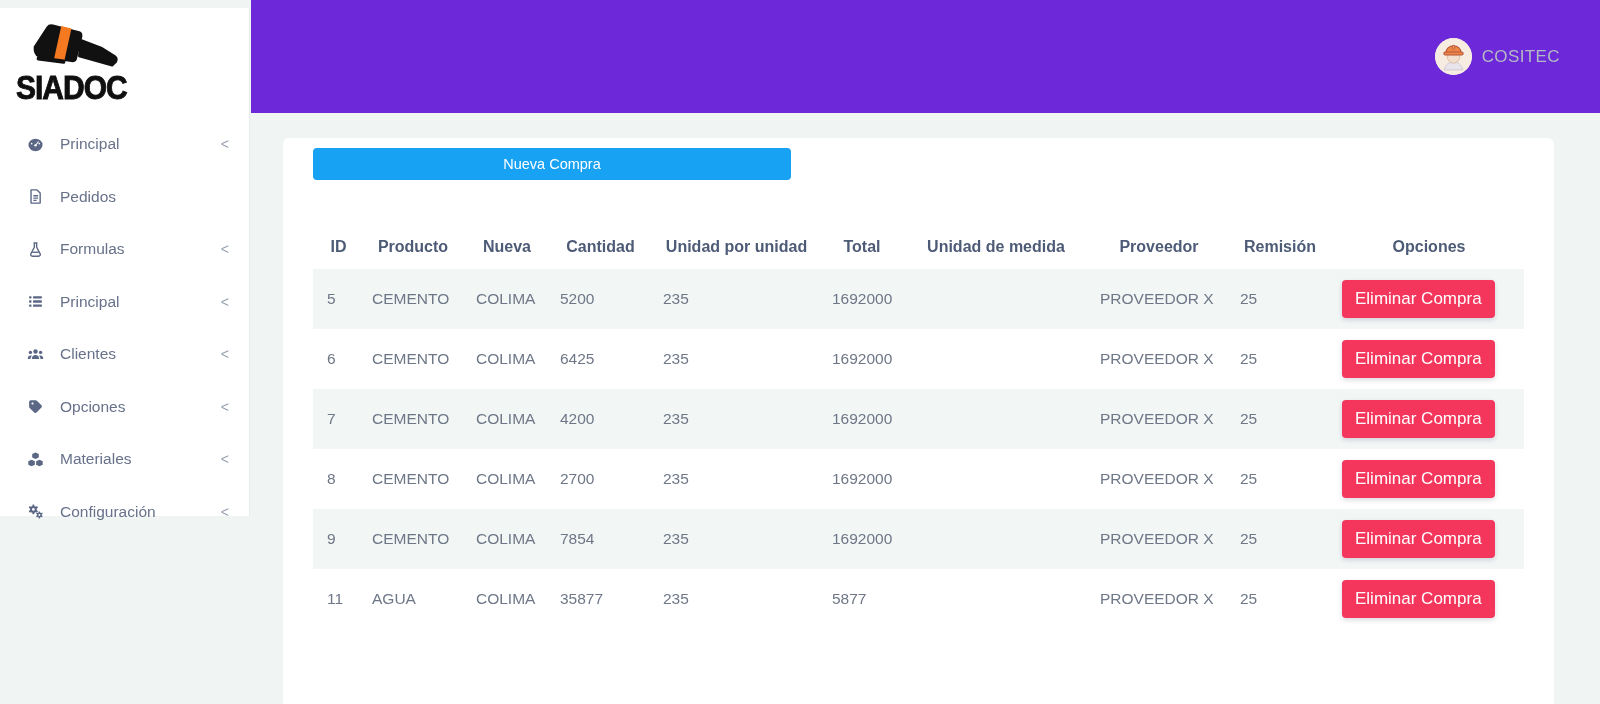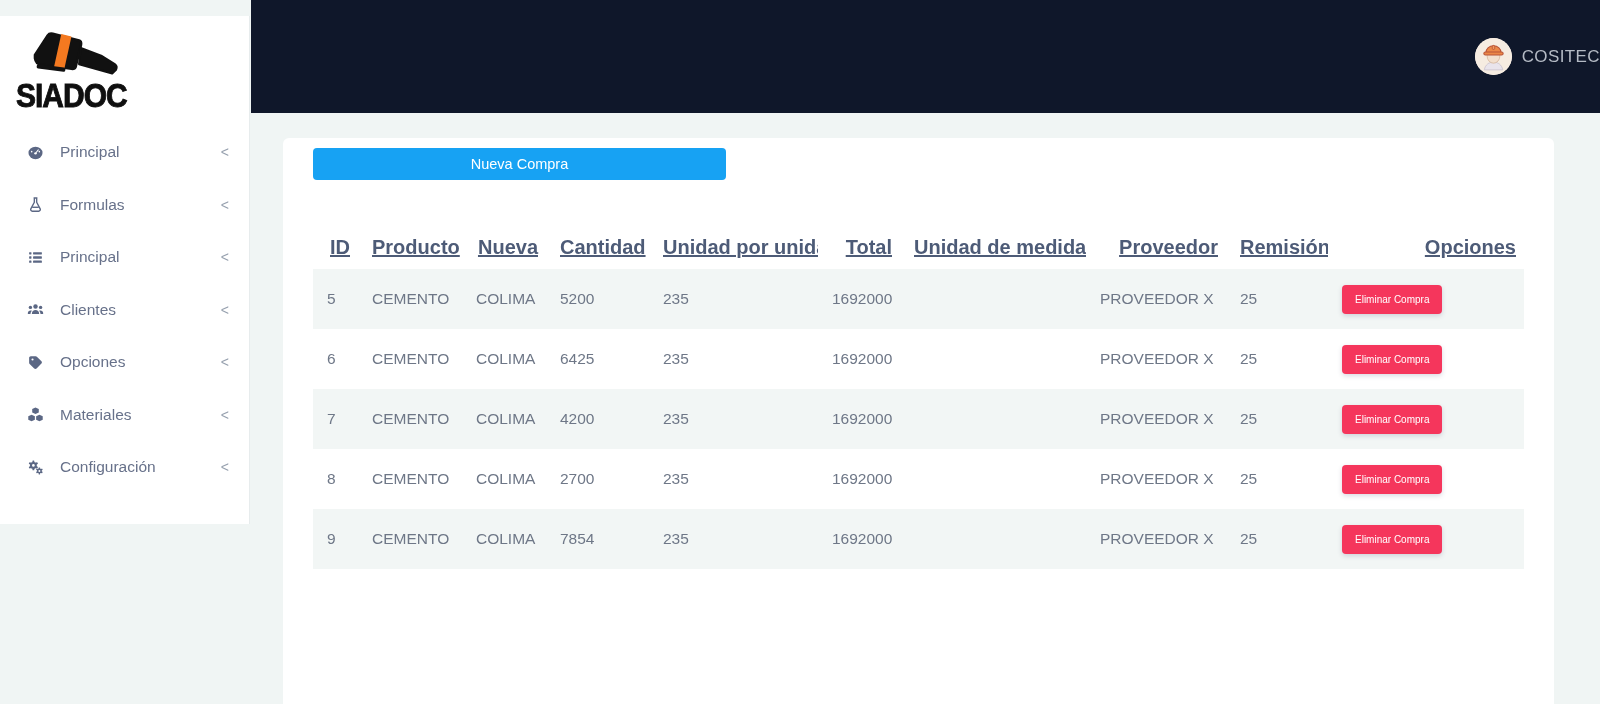--- a/index.html
+++ b/index.html
@@ -5,21 +5,21 @@
   * { box-sizing: border-box; }
   html,body { margin:0; padding:0; }
   body {
     width:1600px; height:704px; overflow:hidden;
     background:#f0f5f4;
     font-family:"Liberation Sans", sans-serif;
   }
 
   
   .sidebar {
-    position:fixed; left:0; top:16px; width:250px; height:508px;
+    position:fixed; left:0; top:8px; width:250px; height:508px;
     background:#ffffff; border-right:1px solid #e7eced; z-index:5;
   }
   .logo { padding:10px 0 0 14px; }
   .logo svg { display:block; width:120px; height:56px; }
   .logo-text {
     font-size:30px; font-weight:bold; color:#0f0f0f;
     letter-spacing:-1px; margin:-4px 0 0 2px;
     transform:scaleY(1.08); transform-origin:top left;
     -webkit-text-stroke:0.8px #0f0f0f;
   }
@@ -28,58 +28,59 @@
     display:flex; align-items:center; height:52.5px;
     padding:0 20px 0 21px; color:#67718a; font-size:15.5px;
     cursor:pointer; user-select:none;
   }
   .nav-icon { width:21px; margin-right:12px; color:#5b6784; display:flex; align-items:center; }
   .nav-icon svg { width:17px; height:17px; }
   .nav-chevron { margin-left:auto; color:#96a0ae; font-size:14px; }
 
   
   .topbar {
-    margin-left:251px; height:113px; background:#0f172a;
+    margin-left:251px; height:113px; background:#6d28d9;
     display:flex; align-items:center; justify-content:flex-end;
+    padding-right:40px;
   }
   .avatar {
     width:37px; height:37px; border-radius:50%; overflow:hidden;
     background:#f7ede3; margin-right:10px; flex:0 0 auto;
   }
   .avatar svg { width:37px; height:37px; display:block; }
   .username { color:#b4bac4; font-size:17px; letter-spacing:0.4px; }
 
   
   .content { margin-left:251px; }
   .card {
     margin:25px 46px 0 32px; background:#ffffff; border-radius:6px;
     padding:10px 30px 30px 30px; height:620px;
   }
   .btn-new {
-    display:block; width:413px; height:32px;
+    display:block; width:478px; height:32px;
     background:#17a2f3; color:#ffffff; border:none; border-radius:4px;
     font-size:14.5px; font-family:inherit; cursor:pointer;
   }
   table {
     border-collapse:collapse; table-layout:fixed; width:100%;
     margin-top:45px;
   }
   th {
-    text-align:right; padding:0 8px 0 14px; height:44px;
-    color:#4d5b77; font-size:20px; font-weight:bold;
-    white-space:nowrap; overflow:hidden;text-decoration:underline;
+    text-align:center; padding:0 8px 0 14px; height:44px;
+    color:#4d5b77; font-size:16px; font-weight:bold;
+    white-space:nowrap; overflow:hidden;
   }
   td {
     padding:0 8px 0 14px; height:60px;
     color:#6e7787; font-size:15.5px; white-space:nowrap; overflow:hidden;
   }
   tbody tr:nth-child(odd) { background:#f2f6f5; }
   .btn-delete {
     background:#f5365c; color:#ffffff; border:none; border-radius:4px;
-    padding:9px 13px; font-size:10px; font-family:inherit; cursor:pointer;
+    padding:9px 13px; font-size:17px; font-family:inherit; cursor:pointer;
     box-shadow:0 2px 5px rgba(50,50,93,0.18); white-space:nowrap;
   }
 </style>
 </head>
 <body>
 
 <aside class="sidebar">
   <div class="logo">
     <svg viewBox="0 0 120 66">
       <path d="M14 34 L29 11 Q31 8 35 9 L66 17 Q69 18 68.3 22 L62 48 Q61 51 57 50.5 L21 45.5 Q15 44.5 14 38 Z" fill="#111111" stroke="#111111" stroke-width="3" stroke-linejoin="round"></path>
@@ -99,20 +100,30 @@
             <circle cx="8" cy="8.8" r="1.15" fill="#fff"></circle>
             <rect x="7.55" y="4.1" width="0.95" height="4.2" rx="0.47" fill="#fff" transform="rotate(38 8 8.8)"></rect>
             <circle cx="4.4" cy="7.2" r="0.75" fill="#fff"></circle>
             <circle cx="11.6" cy="7.2" r="0.75" fill="#fff"></circle>
           </svg>
       </span>
       <span>Principal</span>
       <span class="nav-chevron">&lt;</span>
     </div>
 
+    <div class="nav-item">
+      <span class="nav-icon">
+        <svg viewBox="0 0 16 16" fill="none" stroke="currentColor" stroke-width="1.3">
+            <path d="M3.8 1.8h5.6l3 3v9.4H3.8z" stroke-linejoin="round"></path>
+            <path d="M6 7.3h4.4M6 9.5h4.4M6 11.7h3"></path>
+          </svg>
+      </span>
+      <span>Pedidos</span>
+      <span class="nav-chevron"></span>
+    </div>
 
     <div class="nav-item">
       <span class="nav-icon">
         <svg viewBox="0 0 16 16" fill="none" stroke="currentColor" stroke-width="1.3">
             <path d="M6.2 1.9h3.6M6.9 1.9v4L3.6 12.1a1.55 1.55 0 0 0 1.4 2.2h6a1.55 1.55 0 0 0 1.4-2.2L9.1 5.9v-4" stroke-linejoin="round"></path>
             <path d="M4.9 10.6h6.2"></path>
           </svg>
       </span>
       <span>Formulas</span>
       <span class="nav-chevron">&lt;</span>
@@ -298,16 +309,28 @@
           <td>CEMENTO</td>
           <td>COLIMA</td>
           <td>7854</td>
           <td>235</td>
           <td>1692000</td>
           <td></td>
           <td>PROVEEDOR X</td>
           <td>25</td>
           <td><button class="btn-delete">Eliminar Compra</button></td>
         </tr>
+        <tr>
+          <td>11</td>
+          <td>AGUA</td>
+          <td>COLIMA</td>
+          <td>35877</td>
+          <td>235</td>
+          <td>5877</td>
+          <td></td>
+          <td>PROVEEDOR X</td>
+          <td>25</td>
+          <td><button class="btn-delete">Eliminar Compra</button></td>
+        </tr>
       </tbody>
     </table>
   </section>
 </main>
 
 </body></html>

